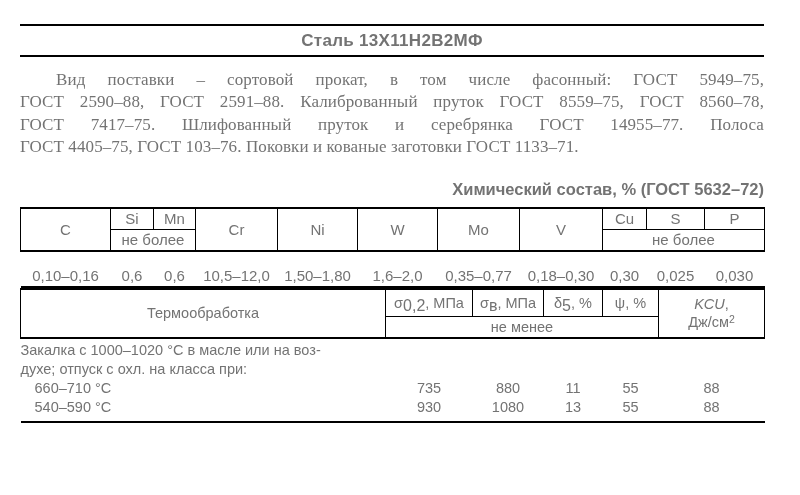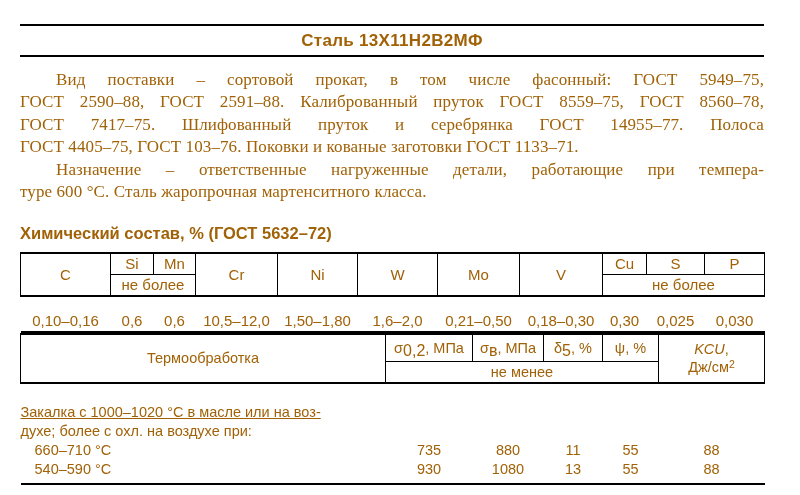--- a/index.html
+++ b/index.html
@@ -3,40 +3,40 @@
 <meta charset="utf-8">
 <style>
   html,body { margin:0; padding:0; background:#fff; }
   .page {
     position:relative;
     width:800px; height:495px;
     box-sizing:border-box;
     padding:0 36px 0 20px;
     overflow:hidden;
     background:#fff;
-    color:#a16207;
+    color:#737373;
   }
   .rule { border-top:2px solid #000; height:0; }
   .rule-top { margin-top:24px; }
   .doc-title {
     font:bold 17px/1 "Liberation Sans", sans-serif;
     text-align:center;
     padding:6px 0 6px;
     letter-spacing:0.3px;
   }
   .bodytext {
     font:17px/22.4px "Liberation Serif", serif;
     letter-spacing:0.1px;
   }
   .para1 { margin-top:12px; }
   .line.just { text-align:justify; text-align-last:justify; text-justify:inter-word; }
   .line.indent { text-indent:36px; }
   .section-heading {
     font:bold 16.5px/1.1 "Liberation Sans", sans-serif;
-    text-align:left;
+    text-align:right;
   }
   .h-chem { margin-top:21px; margin-bottom:9px; }
   .h-mech { margin-top:19px; margin-bottom:8px; }
 
   table { border-collapse:collapse; table-layout:fixed; width:744px; }
 
   
   .chem { font:15px "Liberation Sans", sans-serif; }
   .chem td { text-align:center; padding:0; }
   .chem thead td { border:1.5px solid #000; height:20px; }
@@ -48,21 +48,21 @@
   .mech { font:14.5px "Liberation Sans", sans-serif; }
   .mech td { padding:0; text-align:center; }
   .mech thead td { border:1.5px solid #000; }
   .mech thead { border-top:2.5px solid #000; border-bottom:2.5px solid #000; }
   .mech thead tr.r1 td { height:26px; }
   .mech thead tr.r2 td { height:20px; }
   .mech tbody { border-bottom:2.5px solid #000; }
   .mech tbody td { border:none; height:19px; line-height:19px; vertical-align:top; }
   .mech tbody td.treat { text-align:left; }
   .mech tbody tr.ind td.treat { padding-left:14px;margin-top:28px; }
-  .mech tbody tr.first td { padding-top:19px;text-decoration:underline; }
+  .mech tbody tr.first td { padding-top:2px; }
   .mech tbody tr.last td { padding-bottom:4px; }
   .mech .kcu-cell { line-height:1.25; }
   sub { font-size:16px; vertical-align:-3px; line-height:0; }
   sup { font-size:10.5px; vertical-align:4px; line-height:0; }
 </style>
 </head>
 <body>
 
 <div class="page">
 
@@ -70,24 +70,20 @@
   <div class="doc-title">Сталь 13Х11Н2В2МФ</div>
   <div class="rule"></div>
 
   <div class="bodytext para1">
     <div class="line just indent">Вид поставки – сортовой прокат, в том числе фасонный: ГОСТ 5949–75,</div>
     <div class="line just">ГОСТ 2590–88, ГОСТ 2591–88. Калиброванный пруток ГОСТ 8559–75, ГОСТ 8560–78,</div>
     <div class="line just">ГОСТ 7417–75. Шлифованный пруток и серебрянка ГОСТ 14955–77. Полоса</div>
     <div class="line">ГОСТ 4405–75, ГОСТ 103–76. Поковки и кованые заготовки ГОСТ 1133–71.</div>
   </div>
 
-  <div class="bodytext">
-    <div class="line just indent">Назначение – ответственные нагруженные детали, работающие при темпера-</div>
-    <div class="line">туре 600 °С. Сталь жаропрочная мартенситного класса.</div>
-  </div>
 
   <div class="section-heading h-chem">Химический состав, % (ГОСТ 5632–72)</div>
 
   <table class="chem">
     <colgroup>
       <col style="width:90px">
         <col style="width:43px">
         <col style="width:42px">
       <col style="width:82px">
         <col style="width:80px">
@@ -118,21 +114,21 @@
       </tr>
     </thead>
     <tbody>
       <tr>
         <td>0,10–0,16</td>
         <td>0,6</td>
         <td>0,6</td>
         <td>10,5–12,0</td>
         <td>1,50–1,80</td>
         <td>1,6–2,0</td>
-        <td>0,21–0,50</td>
+        <td>0,35–0,77</td>
         <td>0,18–0,30</td>
         <td>0,30</td>
         <td>0,025</td>
         <td>0,030</td>
       </tr>
     </tbody>
   </table>
 
 
   <table class="mech">
@@ -160,21 +156,21 @@
     <tbody>
       <tr class="first">
         <td class="treat">Закалка с 1000–1020 °С в масле или на  воз-</td>
         <td></td>
         <td></td>
         <td></td>
         <td></td>
         <td></td>
       </tr>
       <tr>
-        <td class="treat">духе; более с охл. на воздухе при:</td>
+        <td class="treat">духе; отпуск с охл. на класса при:</td>
         <td></td>
         <td></td>
         <td></td>
         <td></td>
         <td></td>
       </tr>
       <tr class="ind">
         <td class="treat">660–710 °С</td>
         <td>735</td>
         <td>880</td>

